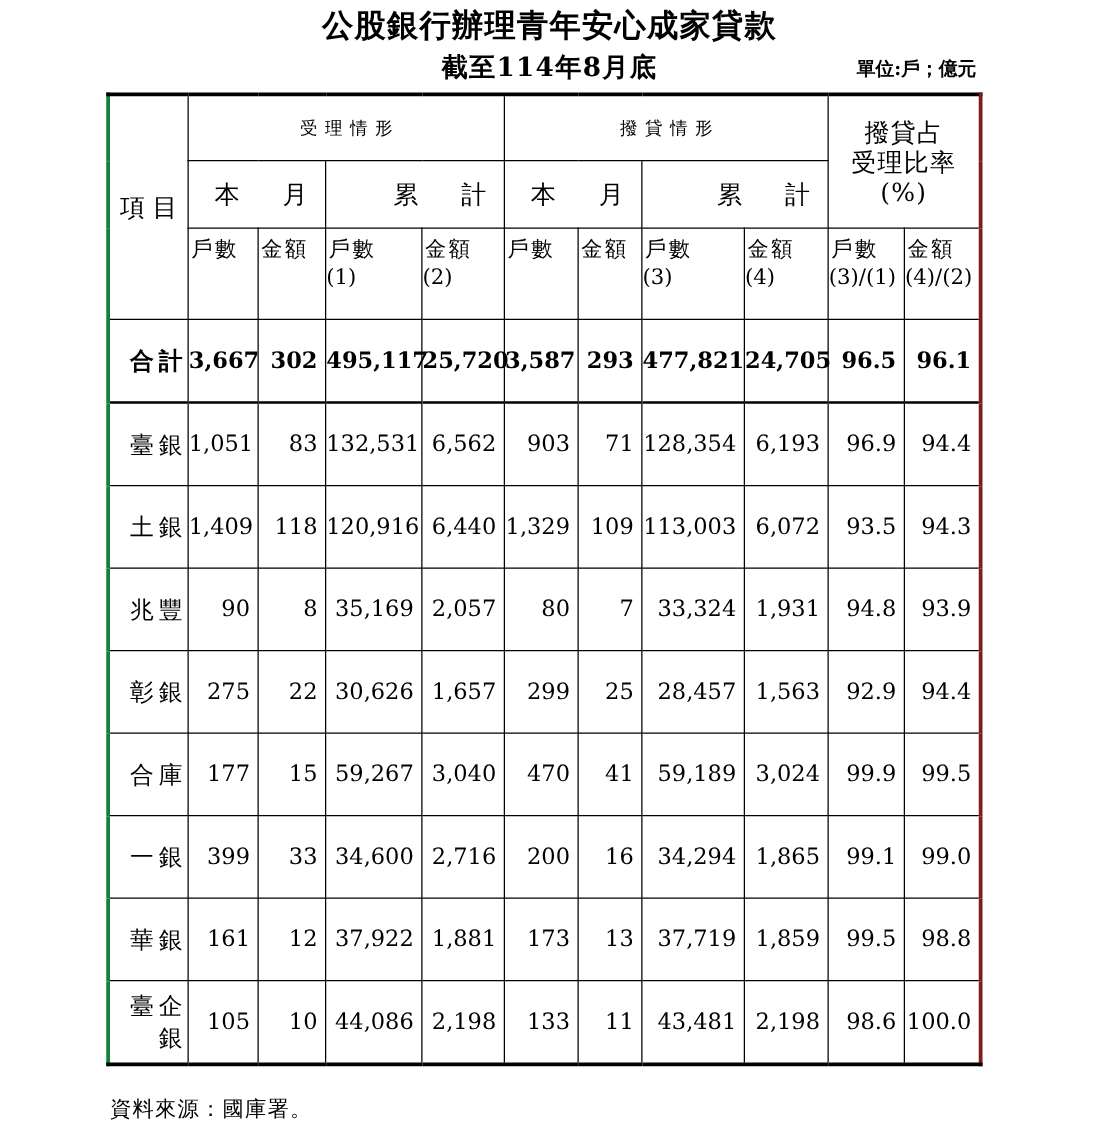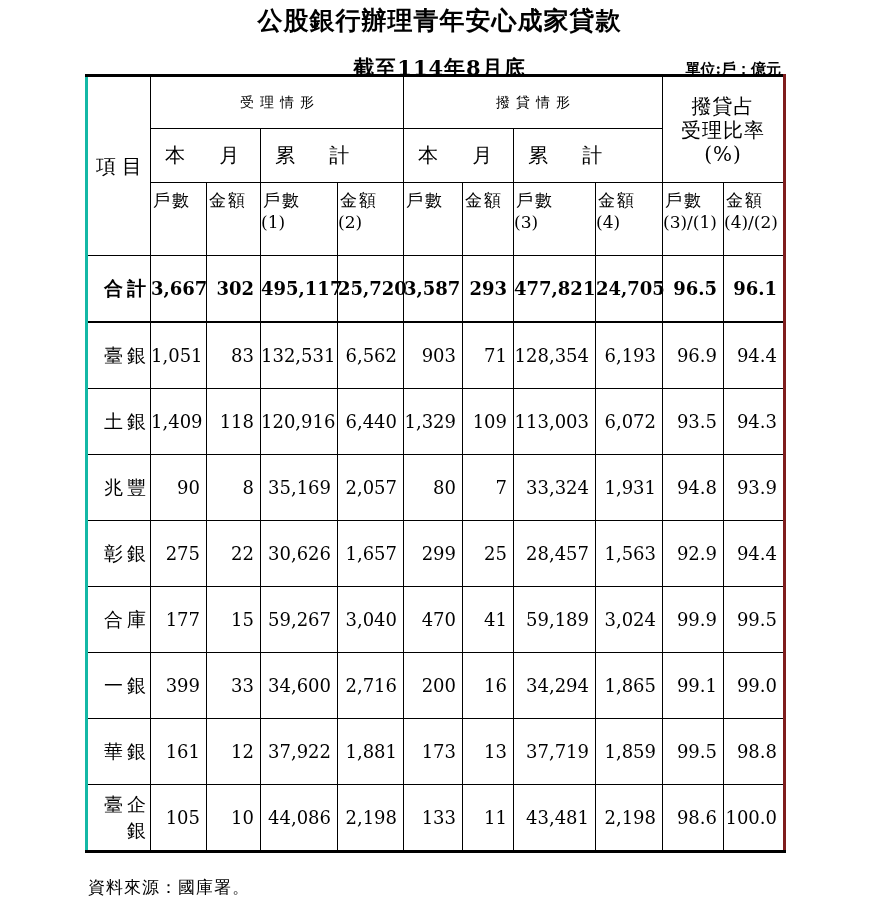--- a/index.html
+++ b/index.html
@@ -28,21 +28,21 @@
     font-size: 25px;
     font-weight: bold;
     letter-spacing: 1px;
     margin-top: 6px;
     line-height: 30px;
     font-family: "DejaVu Serif", "Liberation Serif", serif;
   }
   #subtitle-row {
     position: relative;
     height: 32px;
-    margin-top: 16px;
+    margin-top: 2px;
   }
   #subtitle {
     position: absolute;
     left: 0;
     right: 0;
     top: 2px;
     text-align: center;
     font-size: 21px;
     font-weight: bold;
     letter-spacing: 1px;
@@ -73,40 +73,40 @@
     padding: 0;
     font-weight: normal;
     font-size: 17px;
     vertical-align: middle;
     background: #ffffff;
   }
   
   table { border: 0; }
   thead tr:first-child td { border-top: 3px solid #000; }
   tbody tr:last-child td { border-bottom: 3px solid #000; }
-  td.leftframe { border-left: 3px solid #14b8a6; }
+  td.leftframe { border-left: 3px solid #15803d; }
   td.rightframe { border-right: 3px solid #7f1d1d; }
 
   
   .h-group {
     text-align: center;
     font-size: 14px;
     height: 51px;
     letter-spacing: 6px;
     text-indent: 6px;
   }
   .h-ratio {
     text-align: center;
     font-size: 20px;
     line-height: 24px;
     letter-spacing: 1px;
     padding: 2px 0;
   }
   .h-period {
-    text-align: left;
+    text-align: right;
     font-size: 20px;
     height: 53px;
     letter-spacing: 14px;
     text-indent: 14px;
   }
   .h-item {
     text-align: center;
     font-size: 20px;
     letter-spacing: 6px;
     text-indent: 6px;

